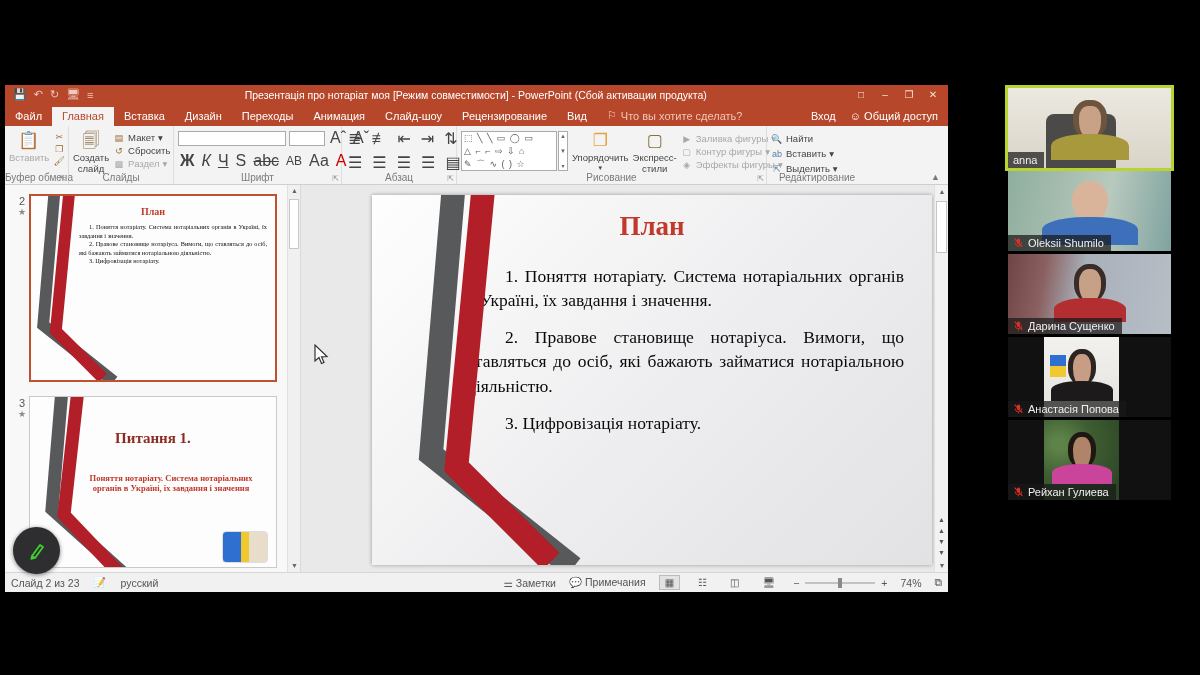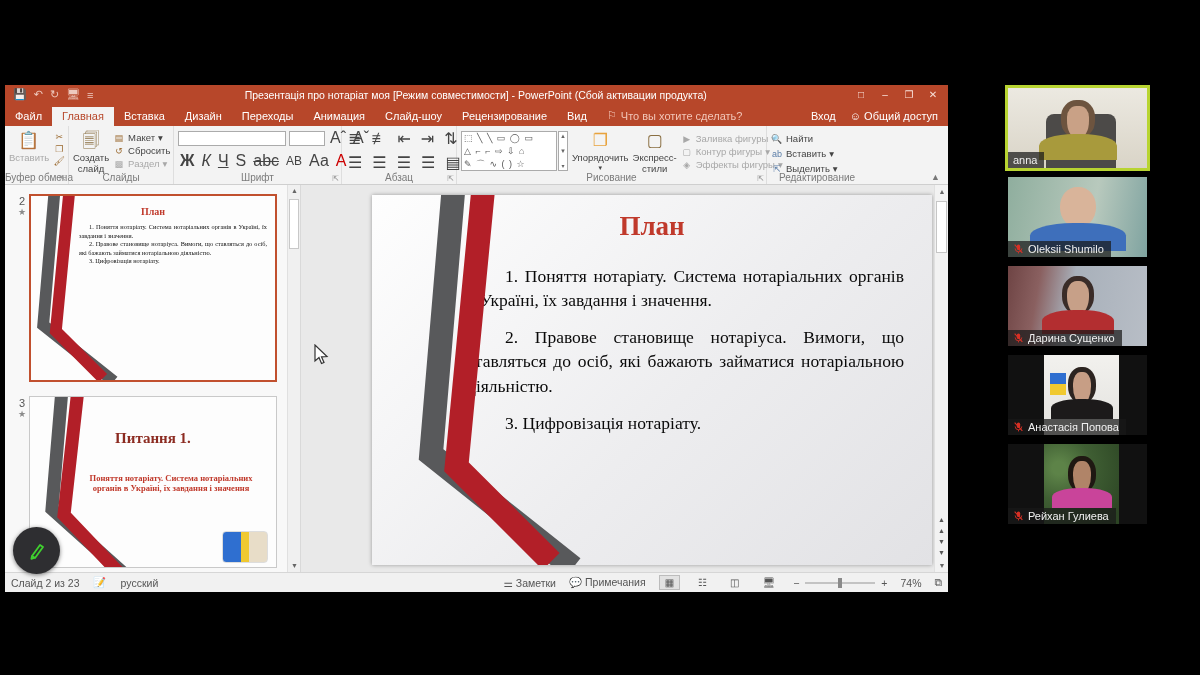--- a/index.html
+++ b/index.html
@@ -104,21 +104,21 @@
   
   #pencil-tool { position:absolute; left:13px; top:527px; width:47px; height:47px;
                  border-radius:50%; background:#2e2e31; box-shadow:0 1px 4px rgba(0,0,0,.5);
                  display:flex; align-items:center; justify-content:center; }
 
   
   #cursor { position:absolute; left:313px; top:344px; }
 
   
   #participants { position:absolute; left:1008px; top:88px; width:147px; }
-  .ptile { position:relative; width:139px; height:80px; margin-bottom:9px; background:#111;
+  .ptile { position:relative; width:163px; height:80px; margin-bottom:3px; background:#111;
            overflow:hidden; }
   .ptile.speaking { outline:3px solid #b8d431; outline-offset:0; }
   .pvideo { position:absolute; inset:0; }
   .pvideo.portrait { left:36px; width:75px; }
   .namelabel { position:absolute; left:0; bottom:0; display:flex; align-items:center; gap:4px;
                background:rgba(25,25,25,.72); color:#f0f0f0; font-size:11px;
                padding:2px 7px 2px 5px; max-width:147px; white-space:nowrap; }
   .micmute { width:11px; height:12px; flex:0 0 auto; }
 
   

